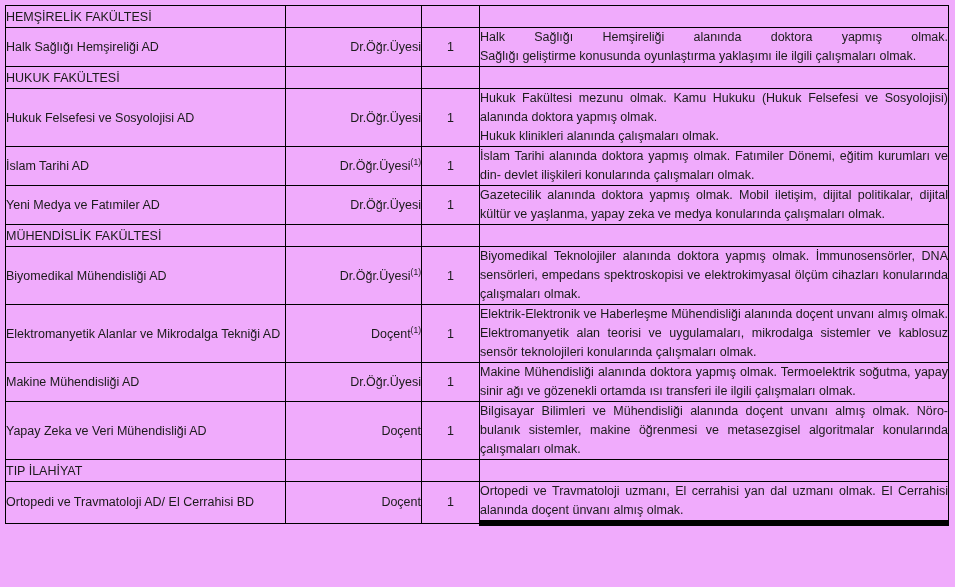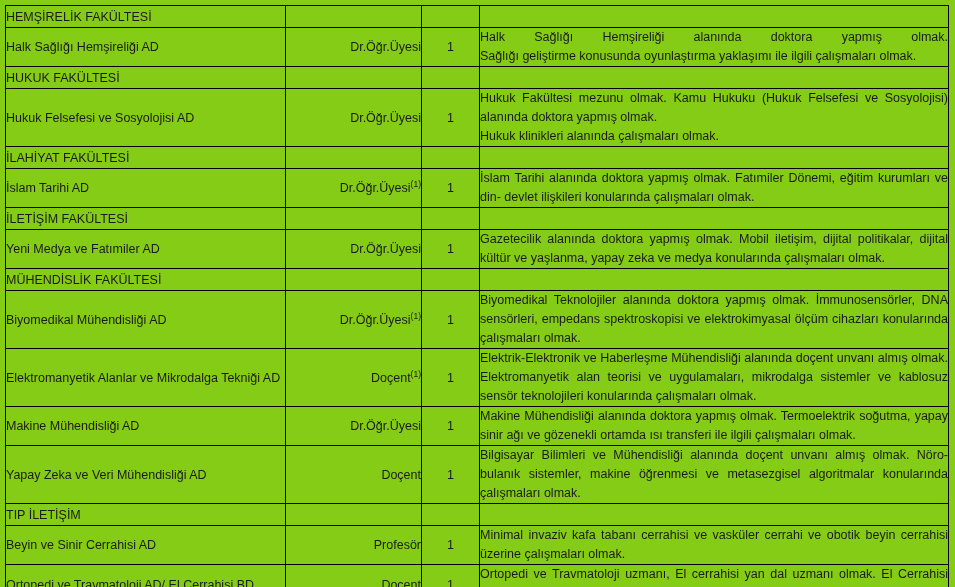--- a/index.html
+++ b/index.html
@@ -7,21 +7,21 @@
     padding: 0;
     background: #ffffff;
     width: 955px;
     height: 587px;
     font-family: "Liberation Sans", sans-serif;
   }
   .page {
     position: relative;
     width: 955px;
     height: 587px;
-    background: #84cc16;
+    background: #f0abfc;
   }
   table.positions {
     position: absolute;
     left: 5px;
     top: 5px;
     width: 943px;
     border-collapse: collapse;
     table-layout: fixed;
   }
   table.positions td {
@@ -86,39 +86,27 @@
         </tr>
         <tr>
           <td class="dept-cell">Hukuk Felsefesi ve Sosyolojisi AD</td>
           <td class="title-cell"><span>Dr.Öğr.Üyesi</span></td>
           <td class="count-cell">1</td>
           <td class="req-cell">
             <p>Hukuk Fakültesi mezunu olmak. Kamu Hukuku (Hukuk Felsefesi ve Sosyolojisi) alanında doktora yapmış olmak.</p>
             <p>Hukuk klinikleri alanında çalışmaları olmak.</p>
           </td>
         </tr>
-        <tr class="section-row">
-          <td class="dept-cell">İLAHİYAT FAKÜLTESİ</td>
-          <td class="title-cell"></td>
-          <td class="count-cell"></td>
-          <td class="req-cell"></td>
-        </tr>
         <tr>
           <td class="dept-cell">İslam Tarihi AD</td>
           <td class="title-cell"><span>Dr.Öğr.Üyesi</span><sup class="fn">(1)</sup></td>
           <td class="count-cell">1</td>
           <td class="req-cell">
             <p>İslam Tarihi alanında doktora yapmış olmak. Fatımiler Dönemi, eğitim kurumları ve din- devlet ilişkileri konularında çalışmaları olmak.</p>
           </td>
-        </tr>
-        <tr class="section-row">
-          <td class="dept-cell">İLETİŞİM FAKÜLTESİ</td>
-          <td class="title-cell"></td>
-          <td class="count-cell"></td>
-          <td class="req-cell"></td>
         </tr>
         <tr>
           <td class="dept-cell">Yeni Medya ve Fatımiler AD</td>
           <td class="title-cell"><span>Dr.Öğr.Üyesi</span></td>
           <td class="count-cell">1</td>
           <td class="req-cell">
             <p>Gazetecilik alanında doktora yapmış olmak. Mobil iletişim, dijital politikalar, dijital kültür ve yaşlanma, yapay zeka ve medya konularında çalışmaları olmak.</p>
           </td>
         </tr>
         <tr class="section-row">
@@ -153,32 +141,24 @@
         </tr>
         <tr>
           <td class="dept-cell">Yapay Zeka ve Veri Mühendisliği AD</td>
           <td class="title-cell"><span>Doçent</span></td>
           <td class="count-cell">1</td>
           <td class="req-cell">
             <p>Bilgisayar Bilimleri ve Mühendisliği alanında doçent unvanı almış olmak. Nöro-bulanık sistemler, makine öğrenmesi ve metasezgisel algoritmalar konularında çalışmaları olmak.</p>
           </td>
         </tr>
         <tr class="section-row">
-          <td class="dept-cell">TIP İLETİŞİM</td>
+          <td class="dept-cell">TIP İLAHİYAT</td>
           <td class="title-cell"></td>
           <td class="count-cell"></td>
           <td class="req-cell"></td>
-        </tr>
-        <tr>
-          <td class="dept-cell">Beyin ve Sinir Cerrahisi AD</td>
-          <td class="title-cell"><span>Profesör</span></td>
-          <td class="count-cell">1</td>
-          <td class="req-cell">
-            <p>Minimal invaziv kafa tabanı cerrahisi ve vasküler cerrahi ve obotik beyin cerrahisi üzerine çalışmaları olmak.</p>
-          </td>
         </tr>
         <tr>
           <td class="dept-cell">Ortopedi ve Travmatoloji AD/ El Cerrahisi BD</td>
           <td class="title-cell"><span>Doçent</span></td>
           <td class="count-cell">1</td>
           <td class="req-cell">
             <p>Ortopedi ve Travmatoloji  uzmanı, El cerrahisi yan dal uzmanı olmak. El Cerrahisi alanında doçent ünvanı almış olmak.</p>
           </td>
         </tr>
       </tbody>

